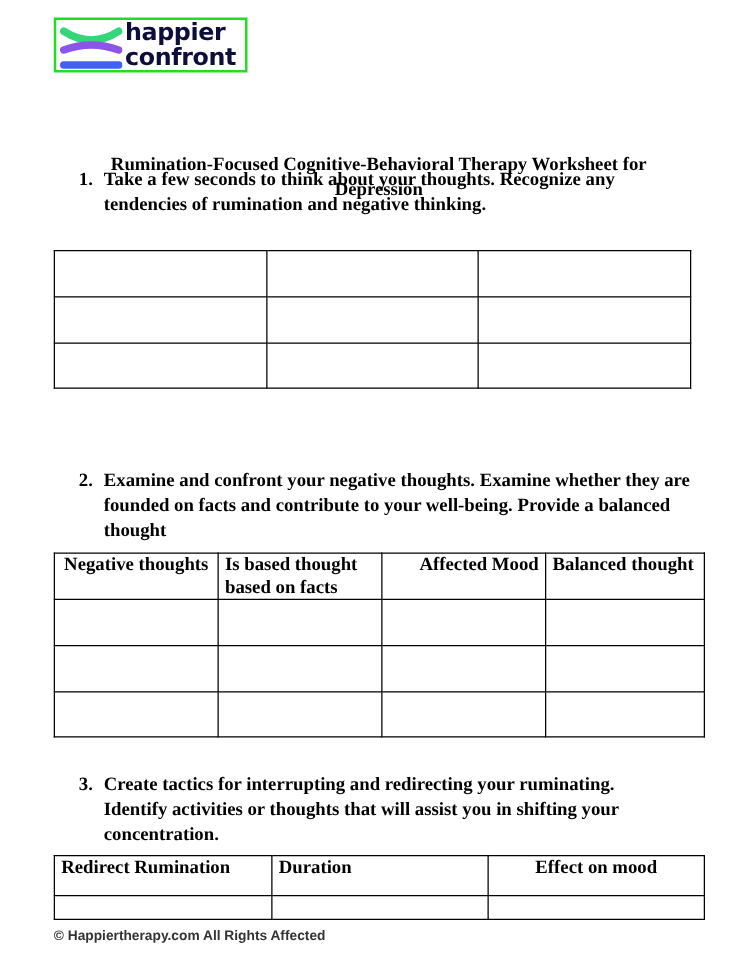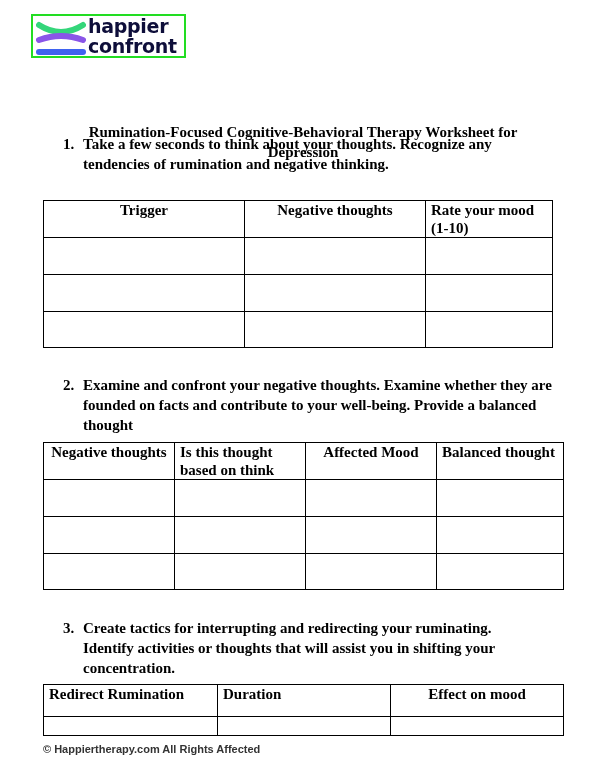--- a/index.html
+++ b/index.html
@@ -1,17 +1,17 @@
 <!DOCTYPE html>
 <html><head>
   <meta charset="utf-8">
   <style>
     html, body { margin: 0; padding: 0; background: #ffffff; }
     body { width: 603px; height: 779px; position: relative; overflow: hidden; color: #000; }
-    .logo { position: absolute; left: 31px; top: 14px; width: 155px; height: 44px; border: 2px solid #22dd22; box-sizing: border-box; background: #fff; }
+    .logo { position: absolute; left: 43px; top: 14px; width: 155px; height: 44px; border: 2px solid #22dd22; box-sizing: border-box; background: #fff; }
     .logo svg { position: absolute; left: 3px; top: 5px; }
     .logo-text { position: absolute; left: 55px; top: 0px; font-family: "DejaVu Sans", sans-serif; font-weight: bold; color: #0e0e3a; font-size: 19px; line-height: 20px; letter-spacing: -0.3px; }
     .title { position: absolute; left: 60px; width: 486px; top: 86px; text-align: center; font-family: "Liberation Serif", serif; font-weight: bold; font-size: 15px; line-height: 20px; margin-top: 36px; }
     .q { position: absolute; font-family: "Liberation Serif", serif; font-weight: bold; font-size: 15px; line-height: 20px; }
     .q .num { position: absolute; left: 0; top: 0; }
     .q .txt { position: absolute; left: 20px; top: 0; }
     table { position: absolute; border-collapse: collapse; font-family: "Liberation Serif", serif; font-weight: bold; font-size: 15px; }
     td, th { border: 1px solid #000; padding: 0 5px; vertical-align: top; line-height: 18px; font-weight: bold; }
     .footer { position: absolute; left: 43px; top: 743px; font-family: "Liberation Sans", sans-serif; font-size: 11px; font-weight: bold; color: #333; }
   </style>
@@ -32,25 +32,20 @@
 
 <div class="title">Rumination-Focused Cognitive-Behavioral Therapy Worksheet for Depression</div>
 
 <div class="q" style="left:63px; top:134px; width:470px;">
   <span class="num">1.</span>
   <span class="txt">Take a few seconds to think about your thoughts. Recognize any tendencies of rumination and negative thinking.</span>
 </div>
 
 <table style="left:43px; top:200px; width:510px;">
   <tbody>
-      <tr style="height:36px;">
-    <th style="width:190px; text-align:center;">Trigger</th>
-    <th style="width:170px; text-align:center;">Negative thoughts</th>
-    <th style="text-align:left;">Rate your mood (1-10)</th>
-  </tr>
   <tr style="height:37px;">
         <td></td>
         <td></td>
         <td></td>
       </tr>
   <tr style="height:37px;">
         <td></td>
         <td></td>
         <td></td>
       </tr>
@@ -64,22 +59,22 @@
 
 <div class="q" style="left:63px; top:375px; width:490px;">
   <span class="num">2.</span>
   <span class="txt">Examine and confront your negative thoughts. Examine whether they are founded on facts and contribute to your well-being. Provide a balanced thought</span>
 </div>
 
 <table style="left:43px; top:442px; width:521px;">
   <tbody>
       <tr style="height:36px;">
     <th style="width:120px; text-align:center;">Negative thoughts</th>
-    <th style="width:120px; text-align:left;">Is this thought based on think</th>
-    <th style="width:120px; text-align:center;margin-left:16px;">Affected Mood</th>
+    <th style="width:120px; text-align:left;">Is based thought based on facts</th>
+    <th style="width:120px; text-align:right;margin-left:16px;">Affected Mood</th>
     <th style="text-align:left;">Balanced thought</th>
   </tr>
   <tr style="height:37px;">
         <td></td>
         <td></td>
         <td></td>
         <td></td>
       </tr>
   <tr style="height:37px;">
         <td></td>

